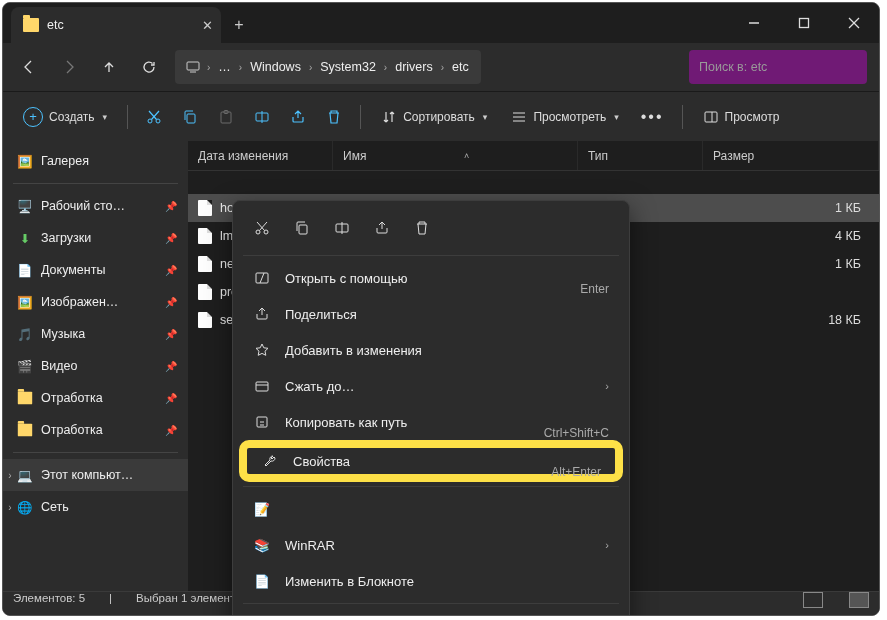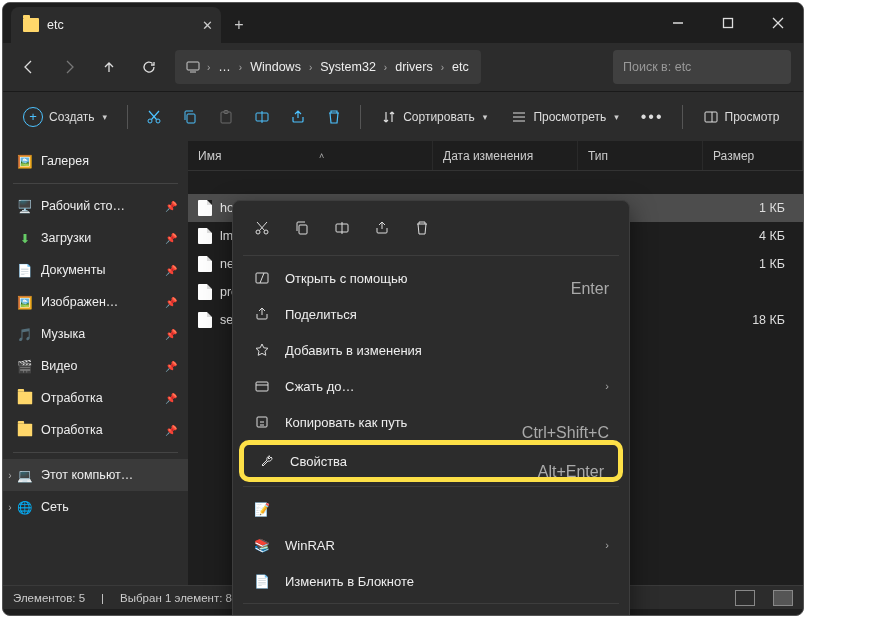--- a/index.html
+++ b/index.html
@@ -1,38 +1,38 @@
 <!DOCTYPE html>
 <html><head>
 <meta charset="utf-8">
 <style>
   * { box-sizing: border-box; margin: 0; padding: 0; font-family: 'Segoe UI', Tahoma, sans-serif; }
   body { background: #fff; width: 887px; height: 620px; overflow: hidden; }
-  .window { width: 802px; height: 614px; background: #1e1e1e; color: #ddd; border: 1px solid #555; border-radius: 8px; margin: 2px; overflow: hidden; position: relative; }
+  .window { width: 878px; height: 614px; background: #1e1e1e; color: #ddd; border: 1px solid #555; border-radius: 8px; margin: 2px; overflow: hidden; position: relative; }
 
   
   .titlebar { height: 40px; display: flex; align-items: stretch; background: #1e1e1e; }
   .tab { display: flex; align-items: center; padding: 0 12px; gap: 8px; background: #2c2c2c; border-radius: 8px 8px 0 0; margin: 4px 0 0 8px; width: 210px; position: relative; }
   .tab-icon { width: 16px; height: 14px; background:#ffd76a; border-radius:1px; position:relative; }
   .tab-icon:before { content:''; position:absolute; left:0; top:-3px; width:7px; height:3px; background:#ffd76a; border-radius:1px 1px 0 0; }
   .tab-title { font-size: 12.5px; color: #eee; }
   .tab-close { position: absolute; right: 8px; color: #ccc; font-size: 13px; }
   .newtab { width: 36px; display:flex; align-items:center; justify-content:center; color:#ccc; font-size:16px; margin-top:4px; }
   .winctrls { margin-left: auto; display:flex; }
   .winctrl { width: 50px; display:flex; align-items:center; justify-content:center; color:#ddd; }
   .winctrl svg { stroke:#ddd; fill:none; }
 
   
   .navbar { height: 48px; background:#2c2c2c; display:flex; align-items:center; padding: 0 8px; gap:4px; }
   .navbtn { width:36px; height:36px; display:flex; align-items:center; justify-content:center; border-radius:4px; color:#ccc; }
   .navbtn.dim { color:#888; }
   .addr { display:flex; align-items:center; background:#3a3a3a; border-radius:4px; height:34px; padding: 0 10px; gap:6px; margin-left:4px; flex:0 0 auto; }
   .crumb { font-size:12.5px; color:#eee; padding:2px 2px; }
   .chev { color:#aaa; font-size:10px; }
-  .search { margin-left:auto; background:#404040; border-radius:4px; height:34px; width:178px; display:flex; align-items:center; padding:0 10px; color:#999; font-size:12.5px; margin-right:4px; }
+  .search { margin-left:auto; background:#701a75; border-radius:4px; height:34px; width:178px; display:flex; align-items:center; padding:0 10px; color:#999; font-size:12.5px; margin-right:4px; }
 
   
   .toolbar { height: 50px; background:#2c2c2c; display:flex; align-items:center; padding:0 10px; gap:4px; border-top:1px solid #1a1a1a; }
   .tbtn { height:36px; display:flex; align-items:center; justify-content:center; border-radius:4px; color:#ddd; padding:0 8px; gap:6px; position:relative; }
   .tbtn.wide { padding:0 10px; }
   .tbtn .lbl { font-size:12px; }
   .tbtn .dd { font-size:9px; color:#ccc; margin-left:2px; }
   .divider { width:1px; height:24px; background:#555; margin:0 6px; }
   .circ { width:20px; height:20px; border:1.3px solid #4cc2ff; border-radius:50%; display:flex; align-items:center; justify-content:center; color:#4cc2ff; font-size:13px; line-height:1; }
 
@@ -61,27 +61,27 @@
   .row .c-size { flex:1; padding-right:18px; text-align:right; color:#ddd; }
   .fileico { width:14px; height:16px; background:#fdfdfd; border-radius:1px; position:relative; }
   .fileico:before { content:''; position:absolute; right:0; top:0; border-top:5px solid #1e1e1e; border-left:5px solid #ddd; }
 
   
   .ctx { position:absolute; left:229px; top:197px; width:398px; background:#2c2c2c; border:1px solid #3d3d3d; border-radius:8px; box-shadow:0 8px 24px rgba(0,0,0,.5); padding:6px 4px; z-index:50; }
   .ctx-icons { display:flex; gap:2px; padding:4px 6px 6px; }
   .ctx-icons .ibtn { width:38px; height:34px; display:flex; align-items:center; justify-content:center; border-radius:4px; color:#ddd; }
   .ctx-sep { height:1px; background:#3d3d3d; margin:4px 6px; }
   .ctx-item { height:36px; display:flex; align-items:center; padding:0 14px; gap:14px; border-radius:4px; font-size:13px; color:#eee; position:relative; margin:0 2px; }
-  .ctx-item.hl { border:5px solid #fde047; border-radius:10px; height:42px; }
-  .ctx-item .ri { margin-left:auto; color:#aaa; font-size:16px;margin-top:21px; }
+  .ctx-item.hl { border:8px solid #fde047; border-radius:10px; height:42px; }
+  .ctx-item .ri { margin-left:auto; color:#aaa; font-size:12px;margin-top:21px; }
   .ctx-item .arrow { margin-left:auto; color:#aaa; font-size:11px; }
   .ctx-item .cico { width:18px; height:18px; display:flex; align-items:center; justify-content:center; color:#ddd; }
 
   
-  .status { position:absolute; left:0; right:0; bottom:6px; height:24px; background:#2c2c2c; border-top:1px solid #3a3a3a; display:flex; align-items:center; font-size:11.5px; color:#ccc; padding:0 10px; gap:16px; }
+  .status { position:absolute; left:0; right:0; bottom:0; height:24px; background:#2c2c2c; border-top:1px solid #3a3a3a; display:flex; align-items:flex-start; font-size:11.5px; color:#ccc; padding:0 10px; gap:24px; }
   .status .spacer{flex:1;}
   .viewsw { width:20px; height:16px; border:1px solid #888; margin-left:2px; display:inline-block; }
   .viewsw.active { background:#555; }
 
   svg { display:block; }
   .ico-sm { width:16px; height:16px; }
 </style>
 </head>
 <body>
 
@@ -285,26 +285,26 @@
         </div>
       <div class="side-item">
           <span class="expand">›</span>
           <span class="ico">🌐</span>
           <span>Сеть</span>
         </div>
     </div>
 
     <div class="main">
       <div class="hdr">
+        <div class="col col-date">
+            <span>Дата изменения</span>
+          </div>
         <div class="col col-name">
             <span>Имя</span>
             <span class="sortico">˄</span>
-          </div>
-        <div class="col col-date">
-            <span>Дата изменения</span>
           </div>
         <div class="col col-type">
             <span>Тип</span>
           </div>
         <div class="col col-size">
             <span>Размер</span>
           </div>
       </div>
       <div class="rows">
         <div class="row selected">

